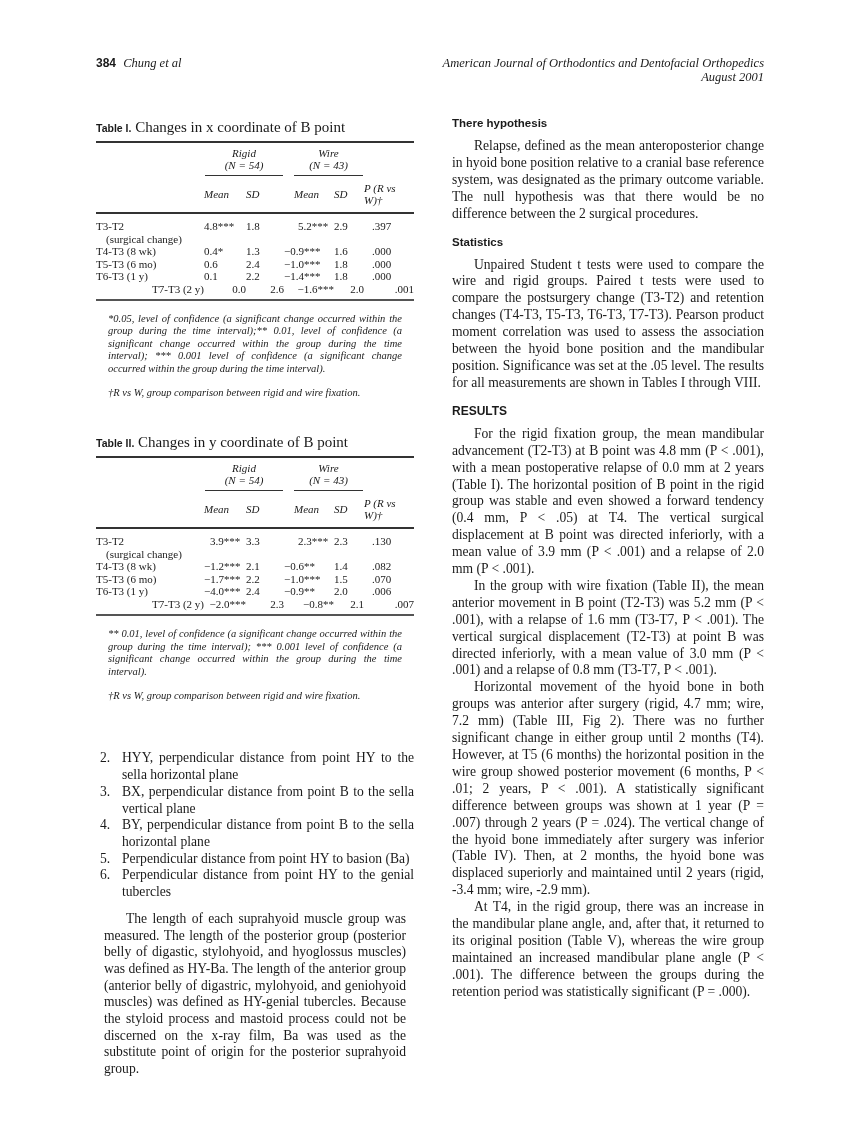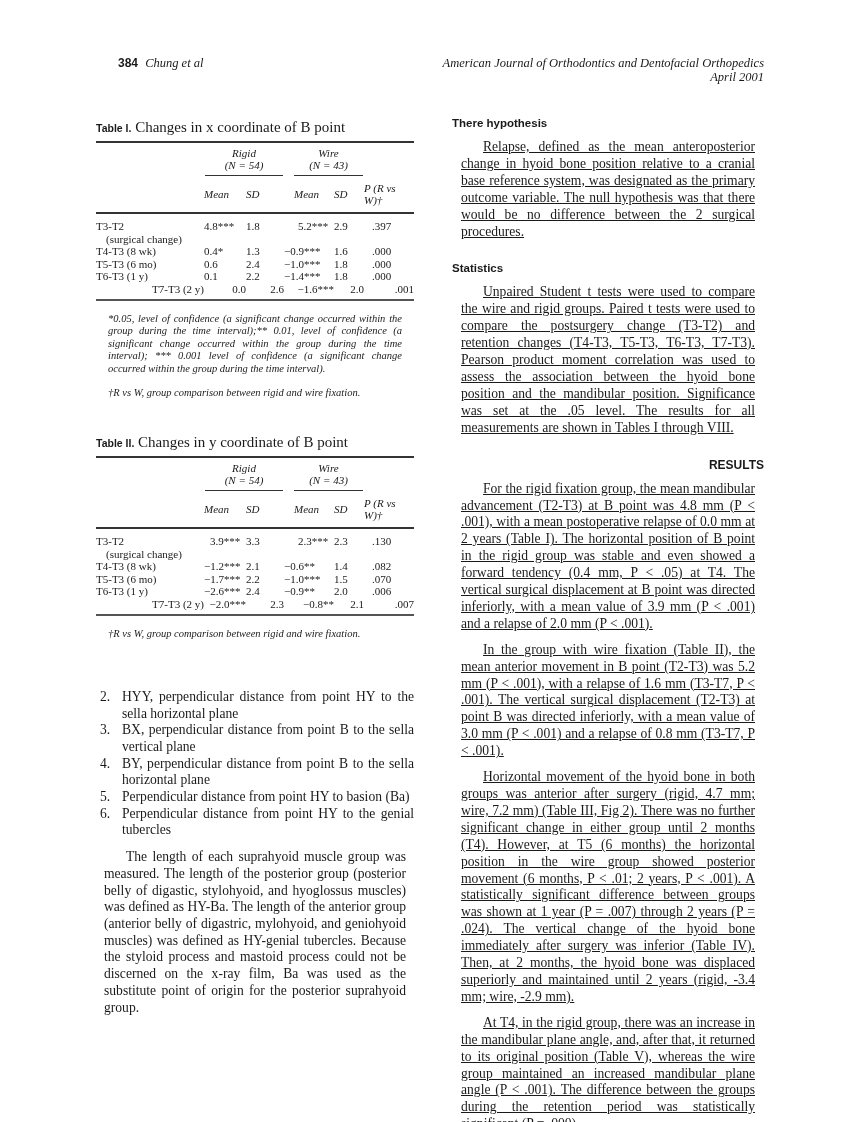--- a/index.html
+++ b/index.html
@@ -1,21 +1,21 @@
 <!DOCTYPE html>
 <html><head>
 <meta charset="utf-8">
 <style>
   html, body { margin: 0; padding: 0; background: #ffffff; }
   body {
     width: 866px; height: 1122px; position: relative; overflow: hidden;
     font-family: "Liberation Serif", serif; color: #1a1a1a;
   }
   .header { position: absolute; top: 56px; left: 96px; width: 668px; height: 34px; }
-  .hdr-left { position: absolute; left: 0; top: 0; font-size: 12.5px; margin-left: 22px; }
+  .hdr-left { position: absolute; left: 0; top: 0; font-size: 12.5px; }
   .hdr-left .pg { font-family: "Liberation Sans", sans-serif; font-weight: bold; font-size: 12px; }
   .hdr-left .auth { font-style: italic; margin-left: 4px; }
   .hdr-right { position: absolute; right: 0; top: 0; text-align: right; font-style: italic; font-size: 12.5px; line-height: 14px; }
 
   .col-left { position: absolute; left: 96px; top: 118px; width: 318px; }
   .col-right { position: absolute; left: 452px; top: 116px; width: 312px; }
 
   .tbl-title { font-size: 15px; margin: 0 0 4px 0; line-height: 18px; }
   .tbl-title .lbl { font-family: "Liberation Sans", sans-serif; font-weight: bold; font-size: 10.5px; }
   table.data { width: 100%; border-collapse: collapse; font-size: 11px; }
@@ -36,35 +36,35 @@
   .foot p { margin: 12px; font-style: italic; }
 
   .list { margin: 48px 0 0 0; padding: 0; font-size: 13.6px; line-height: 16.7px; }
   .list li { list-style: none; display: flex; text-align: justify; }
   .list .n { width: 22px; flex: none; padding-left: 4px; }
   .list .t { flex: 1; }
   .para { font-size: 13.6px; line-height: 16.7px; text-align: justify; margin: 8px; text-indent: 22px; }
   .para-gap { margin-top: 10px; }
 
   .sec-h { font-family: "Liberation Sans", sans-serif; font-weight: bold; font-size: 11.5px; margin: 0 0 8px 0; line-height: 14px; }
-  .sec-h.big { font-size: 12px; text-align: right; }
-  .r-para { font-size: 13.6px; line-height: 16.9px; text-align: justify; margin: 9px; text-indent: 22px; text-decoration: underline; }
+  .sec-h.big { font-size: 12px; }
+  .r-para { font-size: 13.6px; line-height: 16.9px; text-align: justify; margin: 0; text-indent: 22px; }
   .sec-gap { height: 12px; }
 </style>
 </head>
 <body>
 
 <div class="header">
   <div class="hdr-left">
     <span class="pg">384</span>
     <span class="auth">Chung et al</span>
   </div>
   <div class="hdr-right">
     <div>American Journal of Orthodontics and Dentofacial Orthopedics</div>
-    <div>April 2001</div>
+    <div>August 2001</div>
   </div>
 </div>
 
 <div class="col-left">
 
   <div>
     <div class="tbl-title">
       <span class="lbl">Table I.</span>
       <span>Changes in x coordinate of B point</span>
     </div>
@@ -235,40 +235,41 @@
       <tr class="row">
         <td class="lab">T5-T3 (6 mo)</td>
         <td class="num">−1.7***</td>
         <td class="num">2.2</td>
         <td class="num">−1.0***</td>
         <td class="num">1.5</td>
         <td class="num" style="padding-left:8px">.070</td>
       </tr>
       <tr class="row">
         <td class="lab">T6-T3 (1 y)</td>
-        <td class="num">−2.6***</td>
+        <td class="num">−4.0***</td>
         <td class="num">2.4</td>
         <td class="num">−0.9**</td>
         <td class="num">2.0</td>
         <td class="num" style="padding-left:8px">.006</td>
       </tr>
       <tr class="row last">
         <td class="lab">T7-T3 (2 y)</td>
         <td class="num">−2.0***</td>
         <td class="num">2.3</td>
         <td class="num">−0.8**</td>
         <td class="num">2.1</td>
         <td class="num" style="padding-left:8px">.007</td>
       </tr>
       <tr class="bot-rule">
             <td colspan="6"></td>
           </tr>
     </tbody>
       </table>
     <div class="foot">
+      <p>** 0.01, level of confidence (a significant change occurred within the group during the time interval); *** 0.001 level of confidence (a significant change occurred within the group during the time interval).</p>
       <p>†R vs W, group comparison between rigid and wire fixation.</p>
     </div>
   </div>
 
   <ul class="list">
     <li>
         <span class="n">2.</span>
         <span class="t">HYY, perpendicular distance from point HY to the sella horizontal plane</span>
       </li>
     <li>

